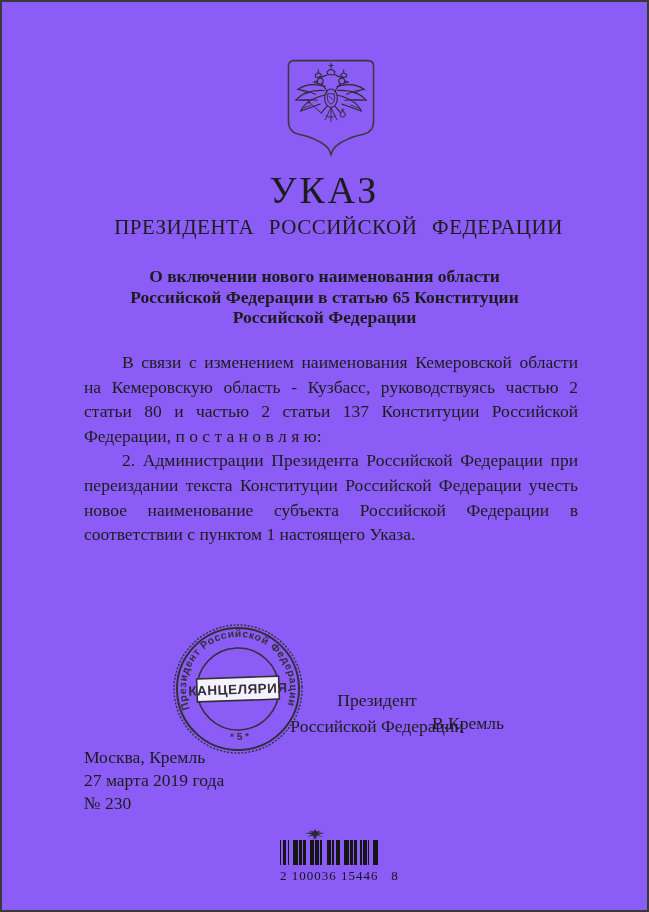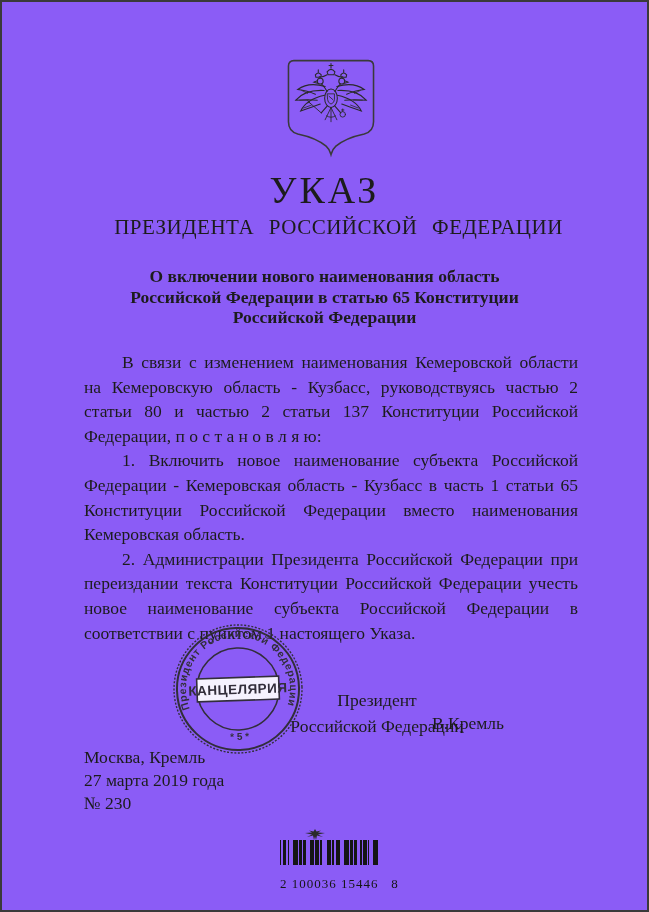--- a/index.html
+++ b/index.html
@@ -45,21 +45,21 @@
   .barcode .bars{
     margin-top:1px;width:98px;height:25px;display:flex;align-items:stretch;
     overflow:hidden;
   }
   .bars span{display:block;height:100%;flex:none;}
   .bc1{width:1.3px;background:#151515;}
   .bc2{width:2.6px;background:#151515;}
   .bc0{width:1.3px;background:transparent;}
   .bc3{width:2.6px;background:transparent;}
   .bc-number{
-    margin-top:11px;font-size:13px;letter-spacing:1px;white-space:pre;
+    margin-top:3px;font-size:13px;letter-spacing:1px;white-space:pre;
     text-align:left;color:#151515;
   }
   .stamp text{font-family:"Liberation Sans", sans-serif;}
 </style>
 </head>
 <body>
 
 <div class="page">
 
   <div class="emblem">
@@ -92,28 +92,27 @@
         <path d="M57 53.5 v-2.5 M55.8 52 h2.4" stroke-width="0.9"></path>
         <path d="M45 49.5 L39 62 M45 49.5 L45 64 M45 49.5 L51 62 M40.5 58 Q45 61 49.5 58" stroke-width="0.9"></path>
       </g>
     </svg>
   </div>
 
   <div class="title">УКАЗ</div>
   <div class="subtitle">ПРЕЗИДЕНТА  РОССИЙСКОЙ  ФЕДЕРАЦИИ</div>
 
   <div class="subject">
-    <span>О включении нового наименования область</span>
+    <span>О включении нового наименования области</span>
     <span>Российской Федерации в статью 65 Конституции</span>
     <span>Российской Федерации</span>
   </div>
 
   <div class="bodytext">
     <p>В связи с изменением наименования Кемеровской области на Кемеровскую область - Кузбасс, руководствуясь частью 2 статьи 80 и частью 2 статьи 137 Конституции Российской Федерации, п о с т а н о в л я ю:</p>
-    <p>1. Включить новое наименование субъекта Российской Федерации - Кемеровская область - Кузбасс в часть 1 статьи 65 Конституции Российской Федерации вместо наименования Кемеровская область.</p>
     <p>2. Администрации Президента Российской Федерации при переиздании текста Конституции Российской Федерации учесть новое наименование субъекта Российской Федерации в соответствии с пунктом 1 настоящего Указа.</p>
   </div>
 
   <div class="sig-title">
     <span>Президент</span>
     <span>Российской Федерации</span>
   </div>
   <div class="sig-name">В.Кремль</div>
 
   <div class="stamp">

